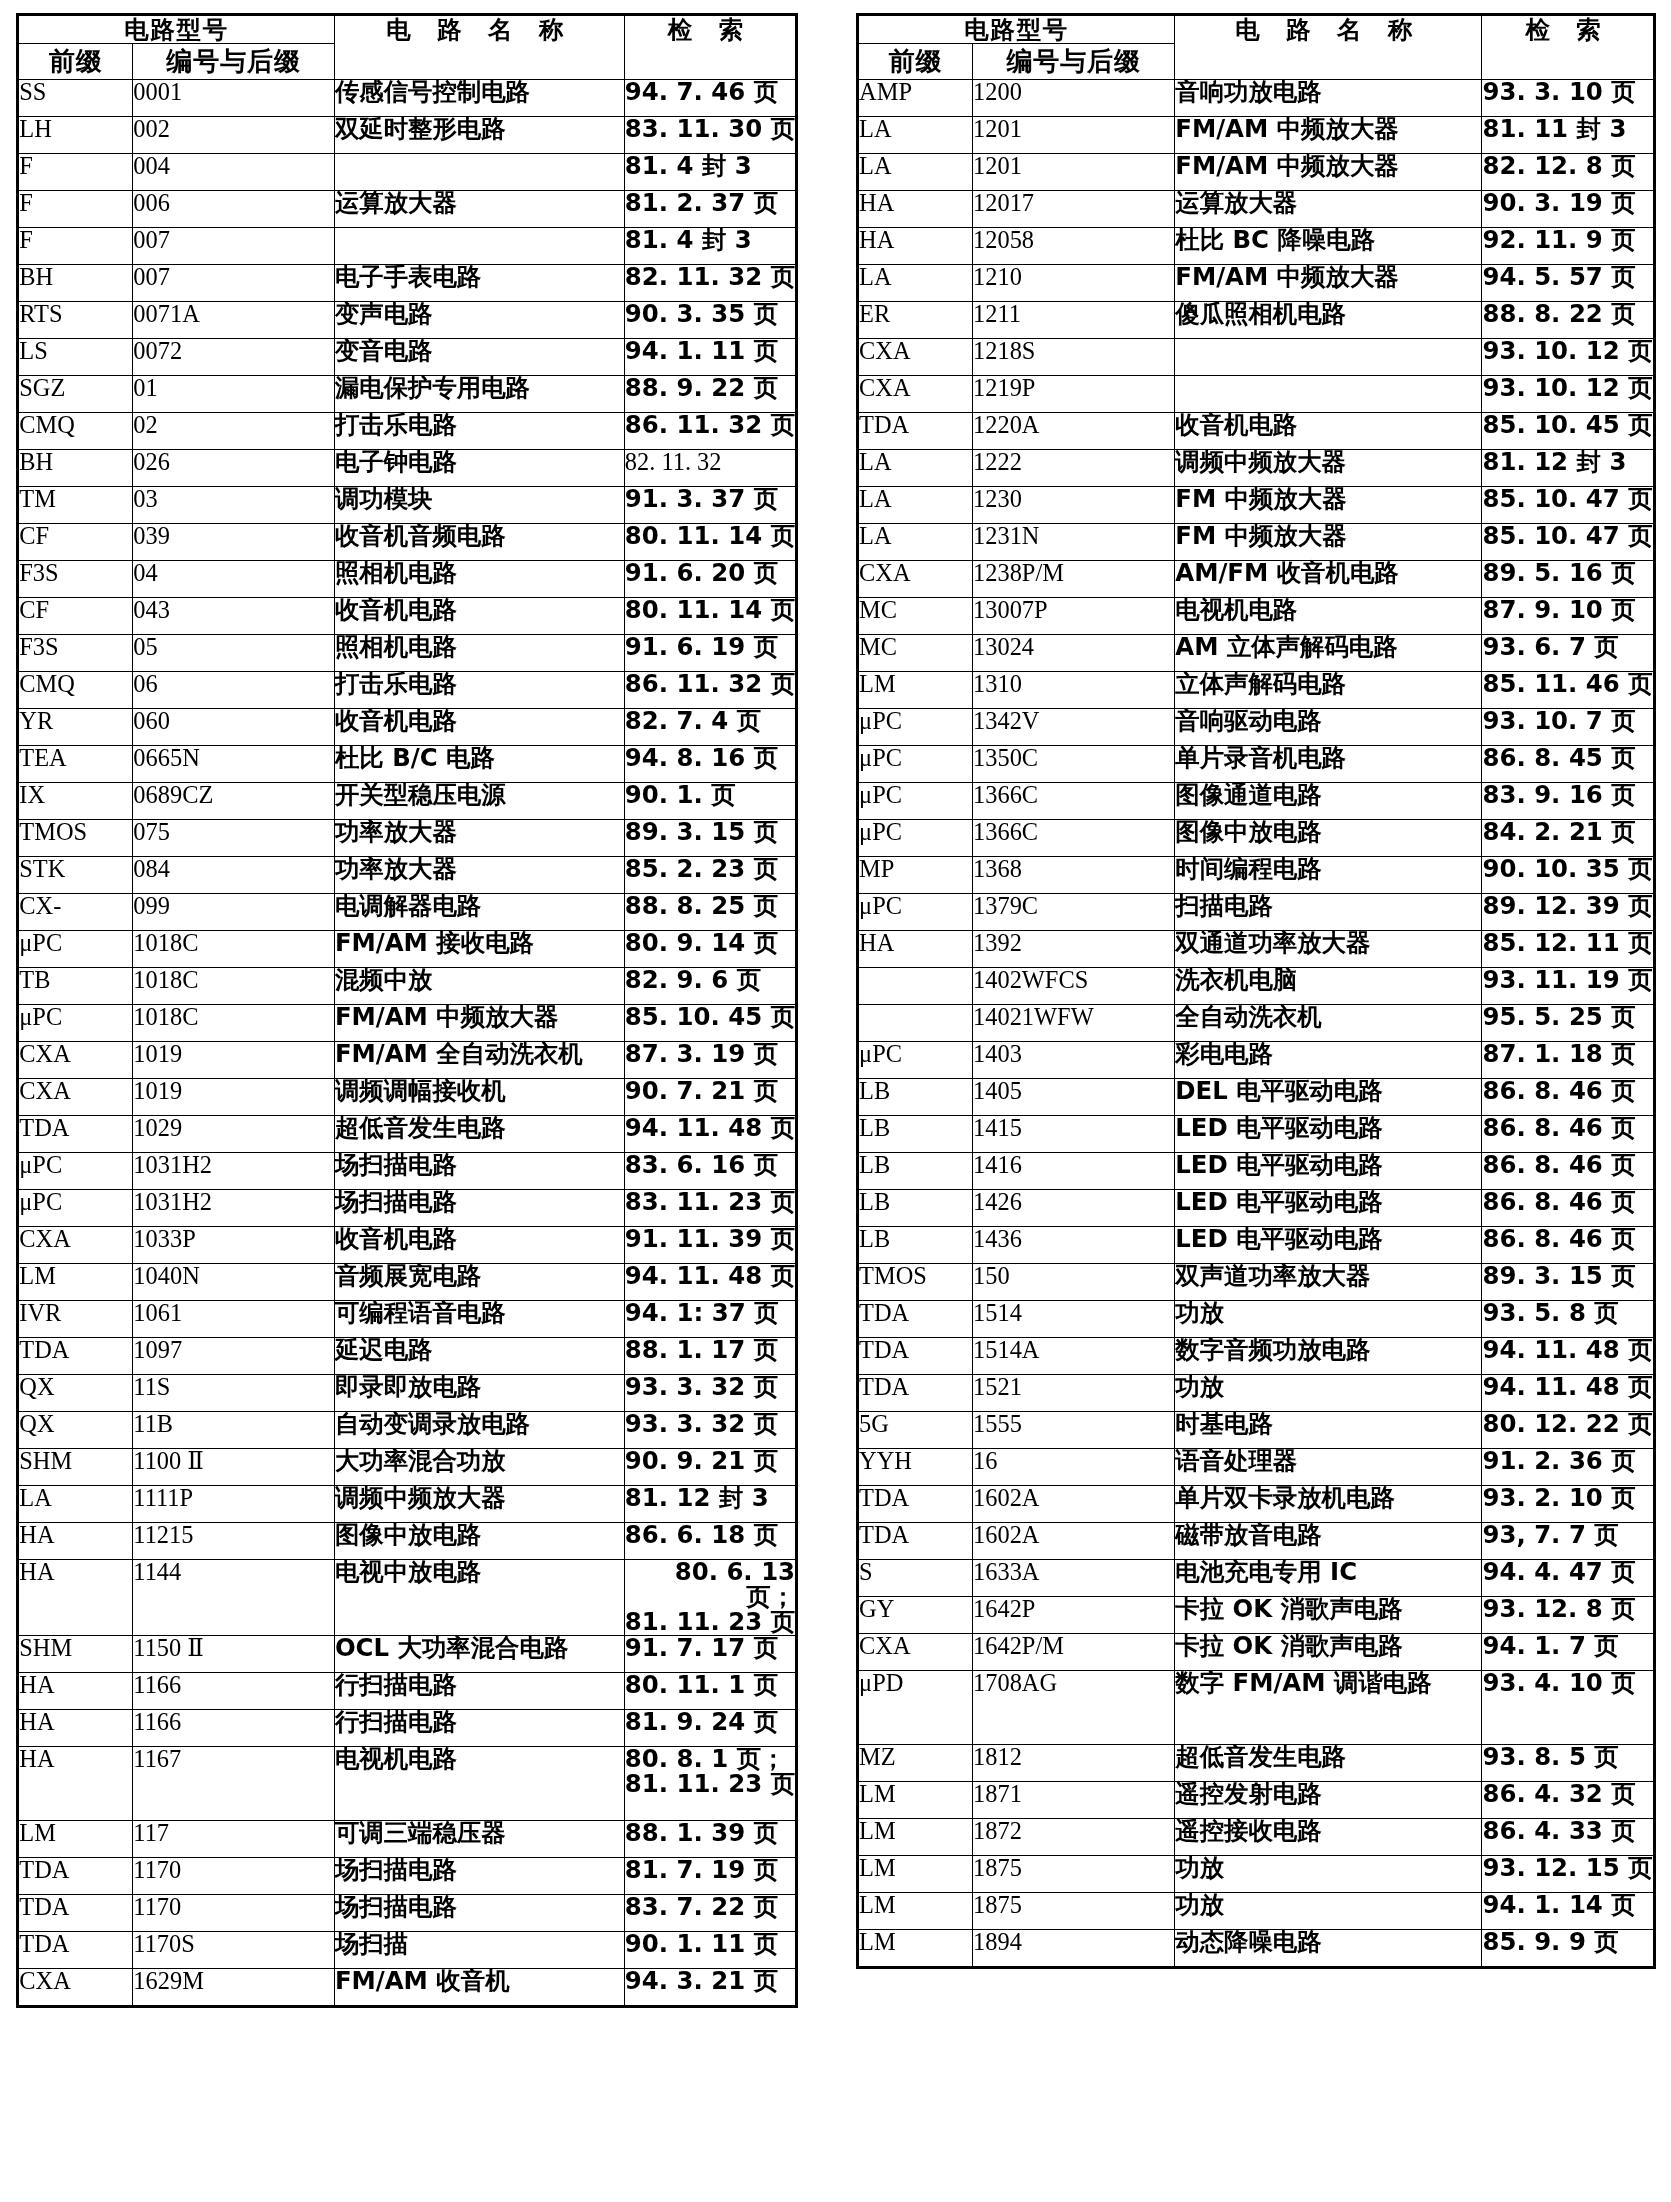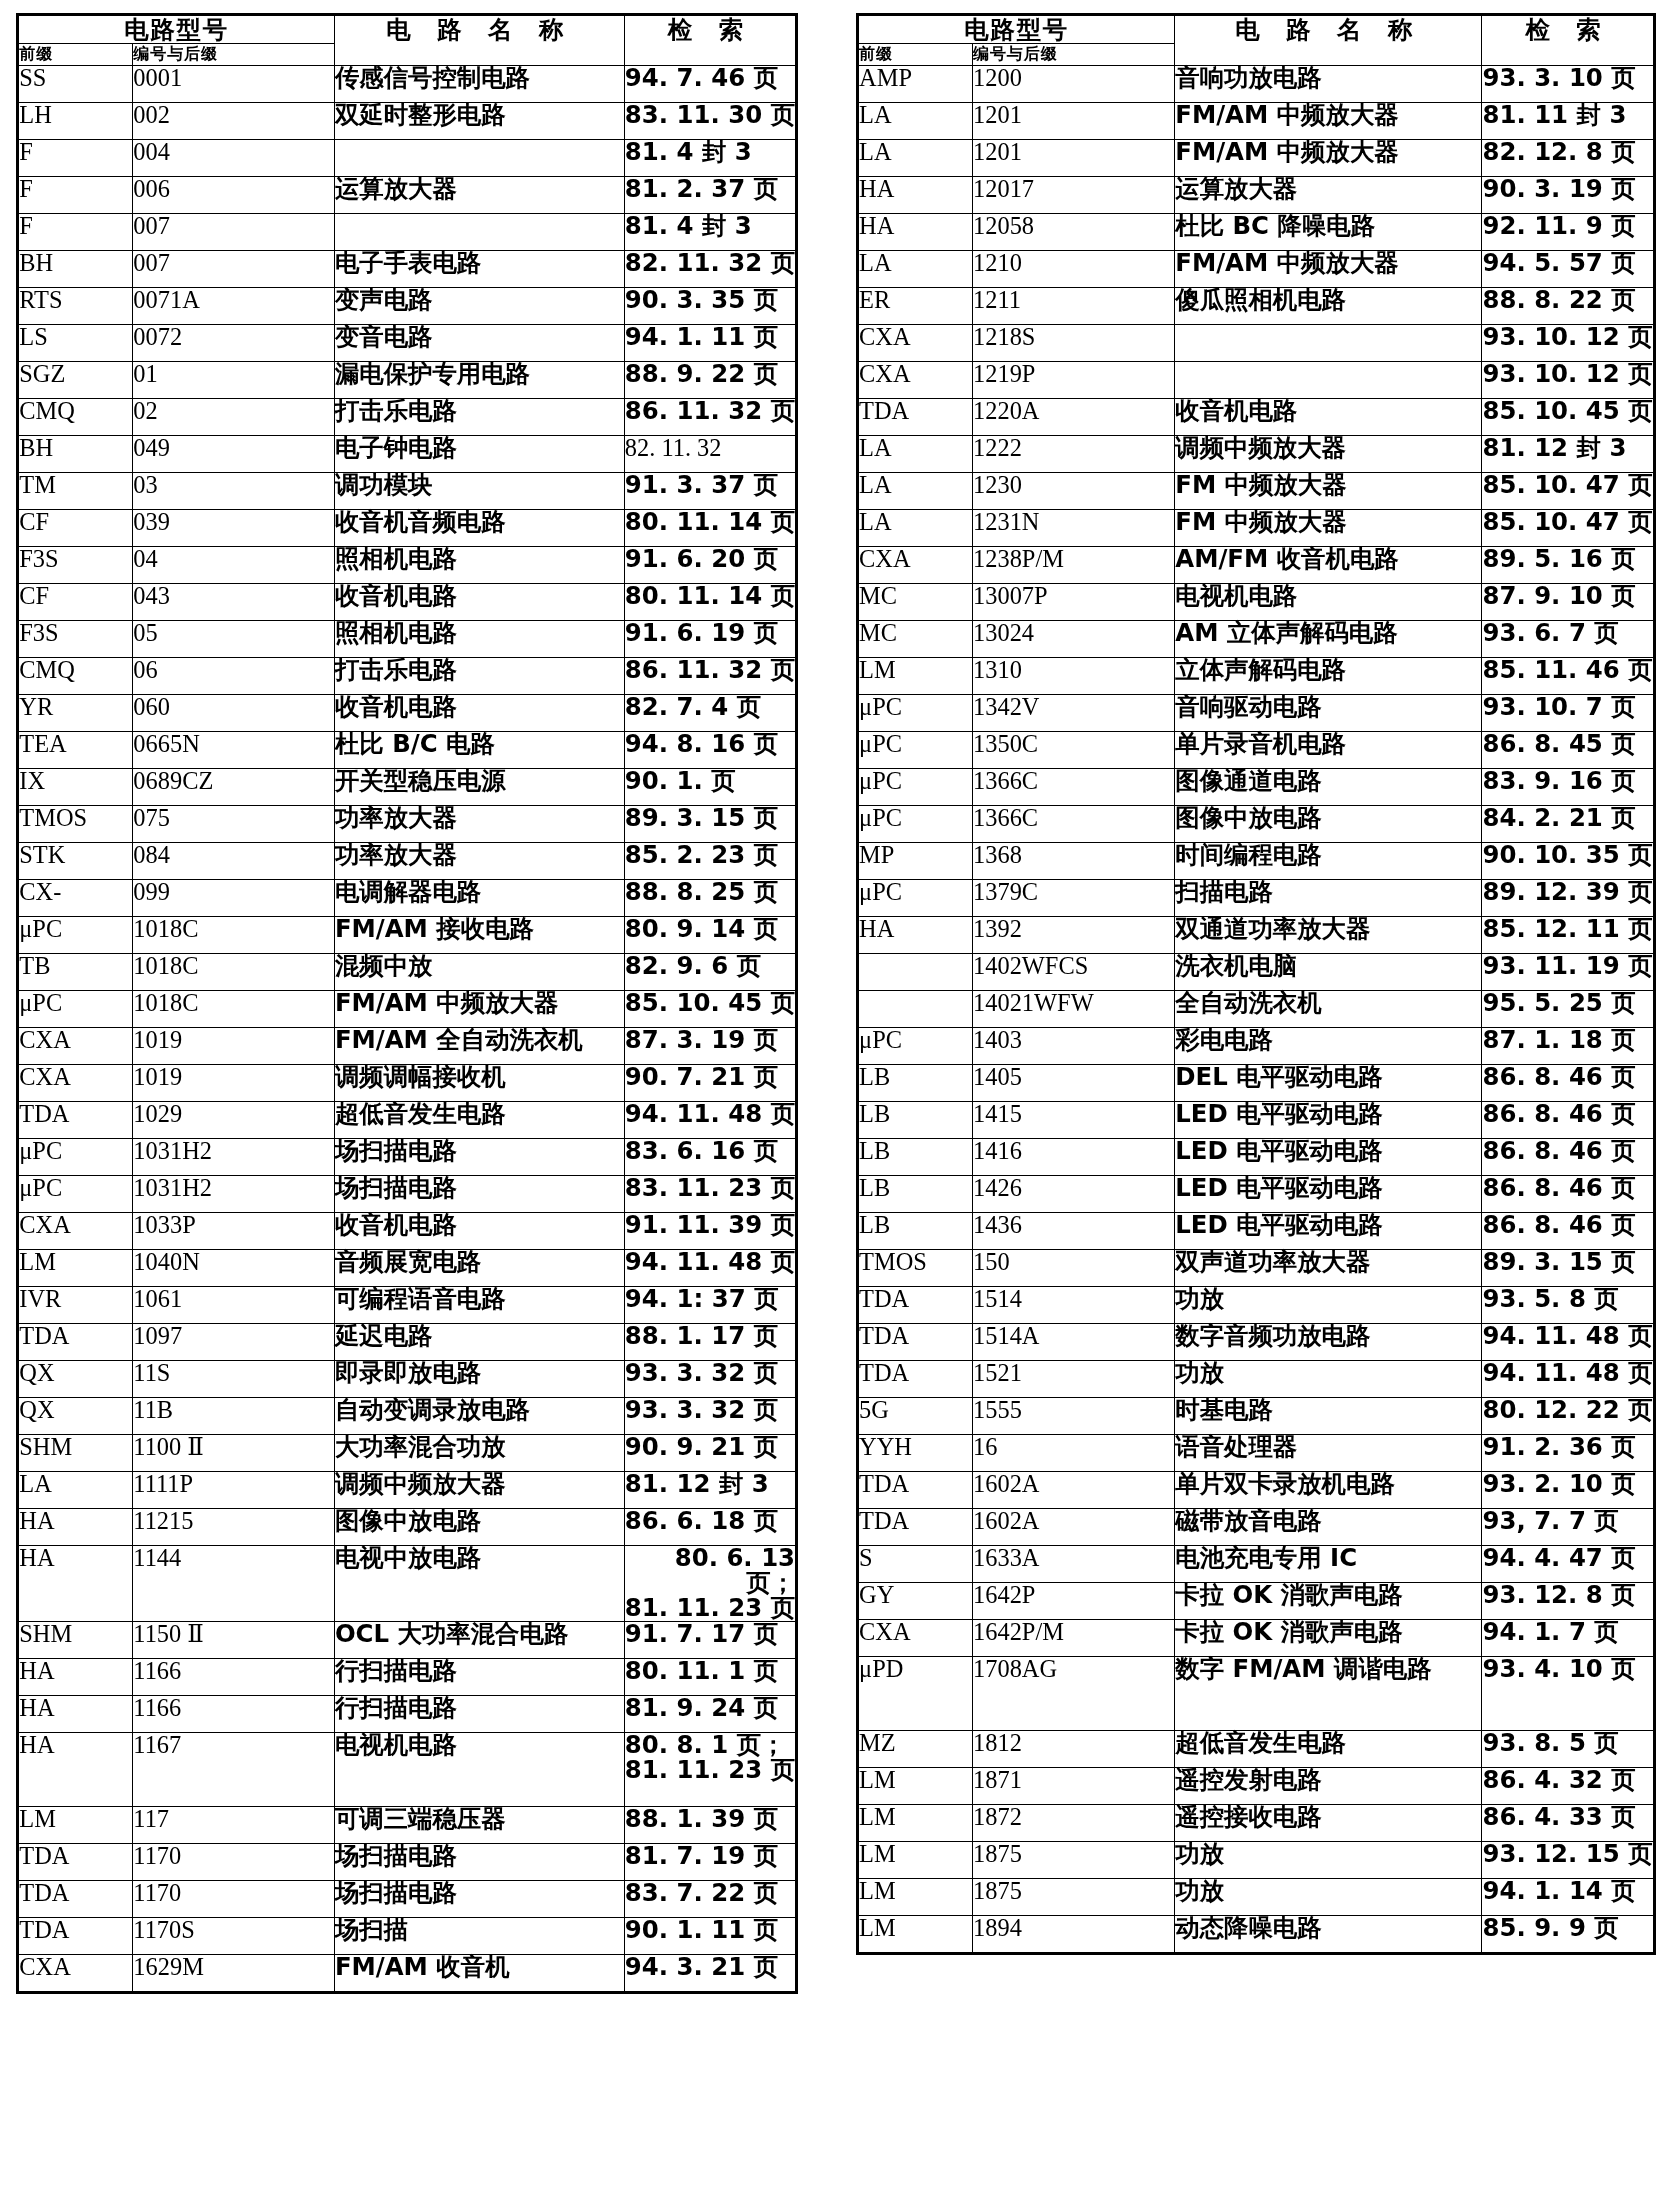--- a/index.html
+++ b/index.html
@@ -45,23 +45,23 @@
     text-align: center;
     font-weight: bold;
     font-size: 24.4px;
     letter-spacing: 1.8px;
     font-family: "DejaVu Sans", "Liberation Sans", sans-serif;
     padding: 6.3px 0 6.3px 0;
     line-height: 1.12;
   }
   .hdr-wide { letter-spacing: 9px; padding-left: 9px; }
   .hdr-sub {
-    text-align: left;
+    text-align: center;
     font-weight: bold;
-    font-size: 16px;
+    font-size: 26px;
     font-family: "DejaVu Sans", "Liberation Sans", sans-serif;
     padding: 5.4px 0 7.2px 0;
     letter-spacing: 0.9px;
   }
   
   td.c-prefix, td.c-number, td.c-name, td.c-index {
     font-size: 24.4px;
     line-height: 1.02;
     padding: 3.6px 2.7px 3.6px 5.4px;
     white-space: nowrap;
@@ -257,21 +257,21 @@
             </td>
             <td class="c-index">
               <span class="rowtext cjk">86. 11. 32 页</span>
             </td>
           </tr>
           <tr>
             <td class="c-prefix">
               <span class="rowtext">BH</span>
             </td>
             <td class="c-number">
-              <span class="rowtext">049</span>
+              <span class="rowtext">026</span>
             </td>
             <td class="c-name cjk">
               <span class="rowtext cjk">电子钟电路</span>
             </td>
             <td class="c-index">
               <span class="rowtext">82. 11. 32</span>
             </td>
           </tr>
           <tr>
             <td class="c-prefix">

